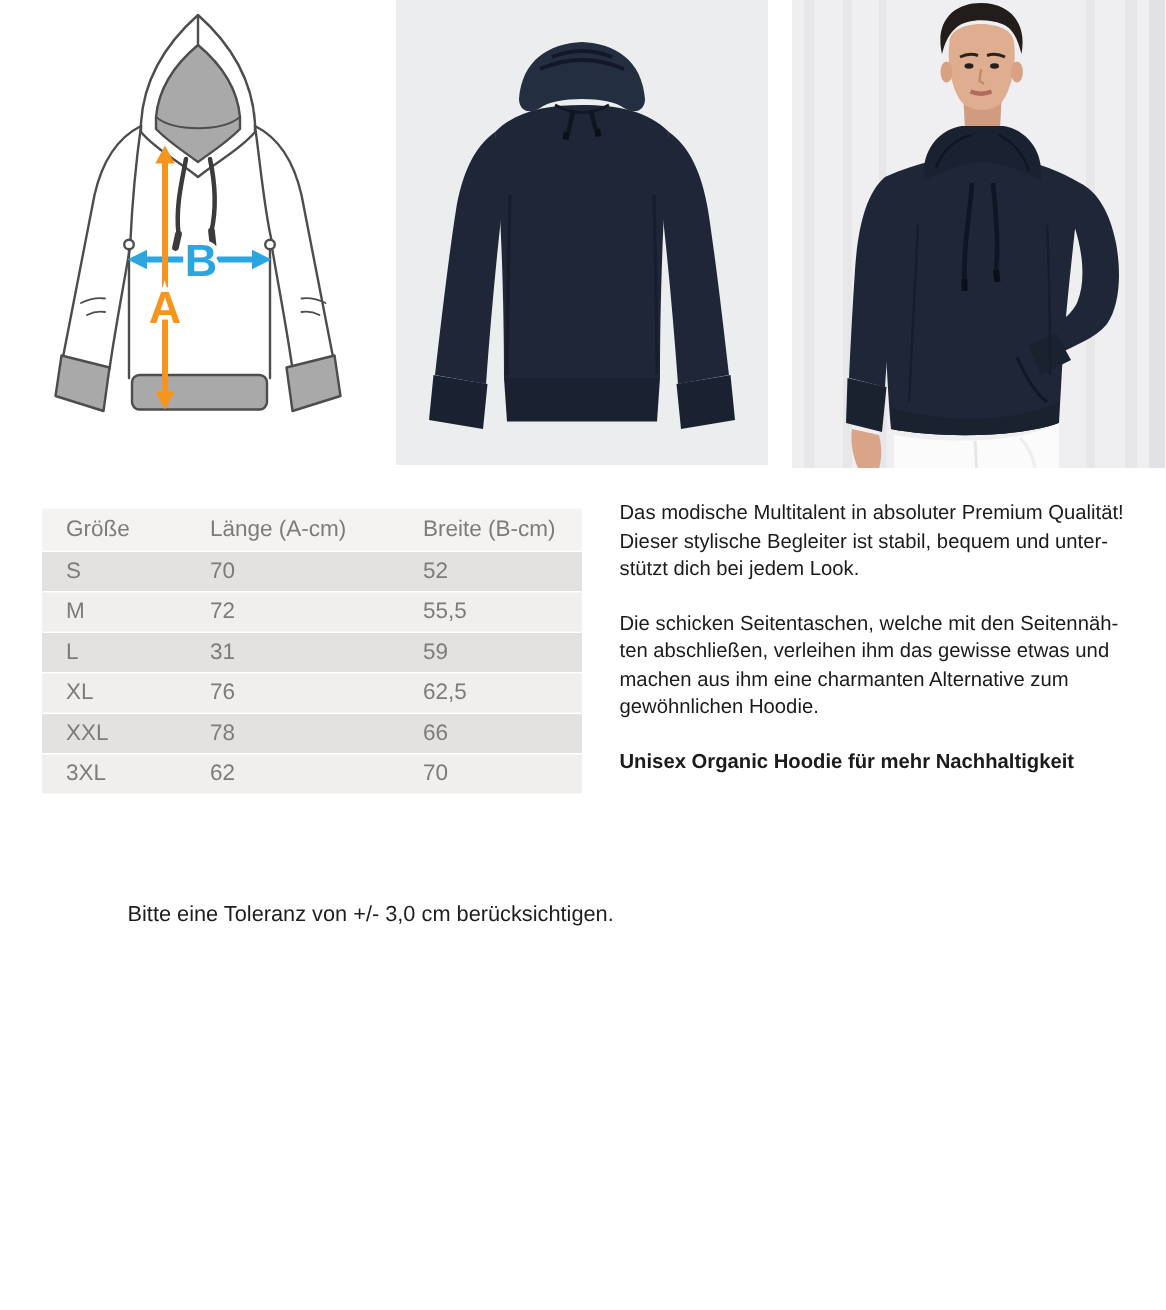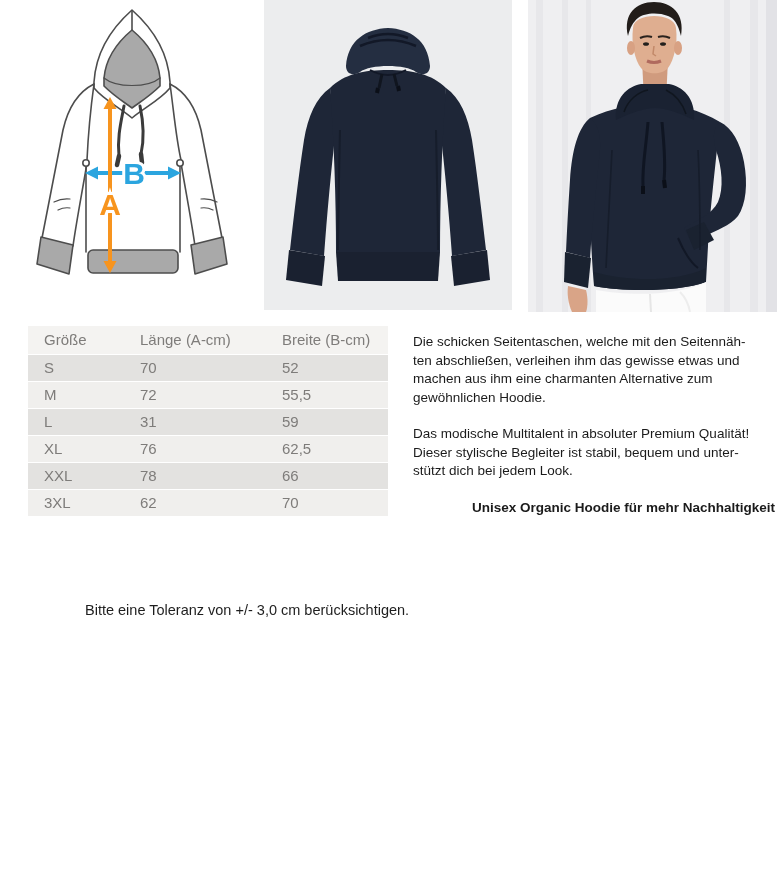--- a/index.html
+++ b/index.html
@@ -25,21 +25,21 @@
   }
   table.size-table th:first-child,table.size-table td:first-child{padding-left:16px;}
   table.size-table thead tr{background:#F4F3F1;height:28px;}
   table.size-table tbody tr{height:27px;border-top:1px solid #ffffff;}
   table.size-table tbody tr:nth-child(odd){background:#E3E2E0;}
   table.size-table tbody tr:nth-child(even){background:#F0EFED;}
 
   
   .desc{width:362px;font-size:13.5px;line-height:18.5px;color:#1b1b1b;}
   .desc p{margin:0 0 18px 0;white-space:pre-line;}
-  .desc h3{margin:8px 0 18px 0;font-size:13.5px;line-height:18.5px;font-weight:bold;white-space:pre-line;text-align:right;}
+  .desc h3{margin:8px 0 18px 0;font-size:13.5px;line-height:18.5px;font-weight:bold;white-space:pre-line;}
 
   .tolerance{font-size:14.5px;color:#1e1e1e;margin-left:48px;}
 
   
   .measure-label{
     font-family:"Liberation Sans",sans-serif;font-weight:bold;font-size:30px;
     text-anchor:middle;paint-order:stroke;stroke:#ffffff;stroke-width:6px;
   }
 </style>
 </head>
@@ -175,21 +175,21 @@
       <path d="M84,150 C82,190 80,230 78,268 M170,150 C172,188 172,220 172,250" stroke="#161D2B" stroke-width="1.6" fill="none"></path>
 
       <path d="M66,272 C100,282 150,282 178,268 L178,282 C150,292 96,292 66,286 Z" fill="#1A2230"></path>
 
       <path d="M68,290 C100,296 150,296 178,282 L178,312 L68,312 Z" fill="#FBFBFB"></path>
       <path d="M122,294 L123,312" stroke="#E6E6E6" stroke-width="2" fill="none"></path>
       <path d="M152,292 q8,8 10,20" stroke="#EDEDED" stroke-width="2" fill="none"></path>
     </svg>
   </div>
 
-  <table class="size-table abs" style="left:28px;top:326px;">
+  <table class="size-table abs" style="left:28px;top:339px;">
     <colgroup>
         <col class="c1">
         <col class="c2">
         <col class="c3">
       </colgroup>
     <thead>
       <tr>
         <th>Größe</th>
         <th>Länge (A-cm)</th>
         <th>Breite (B-cm)</th>
@@ -223,25 +223,25 @@
       </tr>
       <tr>
         <td>3XL</td>
         <td>62</td>
         <td>70</td>
       </tr>
     </tbody>
   </table>
 
   <div class="desc abs" style="left:413px;top:333px;">
+    <p>Das modische Multitalent in absoluter Premium Qualität!
+Dieser stylische Begleiter ist stabil, bequem und unter-
+stützt dich bei jedem Look.</p>
     <p>Die schicken Seitentaschen, welche mit den Seitennäh-
 ten abschließen, verleihen ihm das gewisse etwas und
 machen aus ihm eine charmanten Alternative zum
 gewöhnlichen Hoodie.</p>
-    <p>Das modische Multitalent in absoluter Premium Qualität!
-Dieser stylische Begleiter ist stabil, bequem und unter-
-stützt dich bei jedem Look.</p>
     <h3>Unisex Organic Hoodie für mehr Nachhaltigkeit</h3>
   </div>
 
   <div class="tolerance abs" style="left:37px;top:602px;">Bitte eine Toleranz von +/- 3,0 cm berücksichtigen.</div>
 
 </div>
 
 </body></html>

